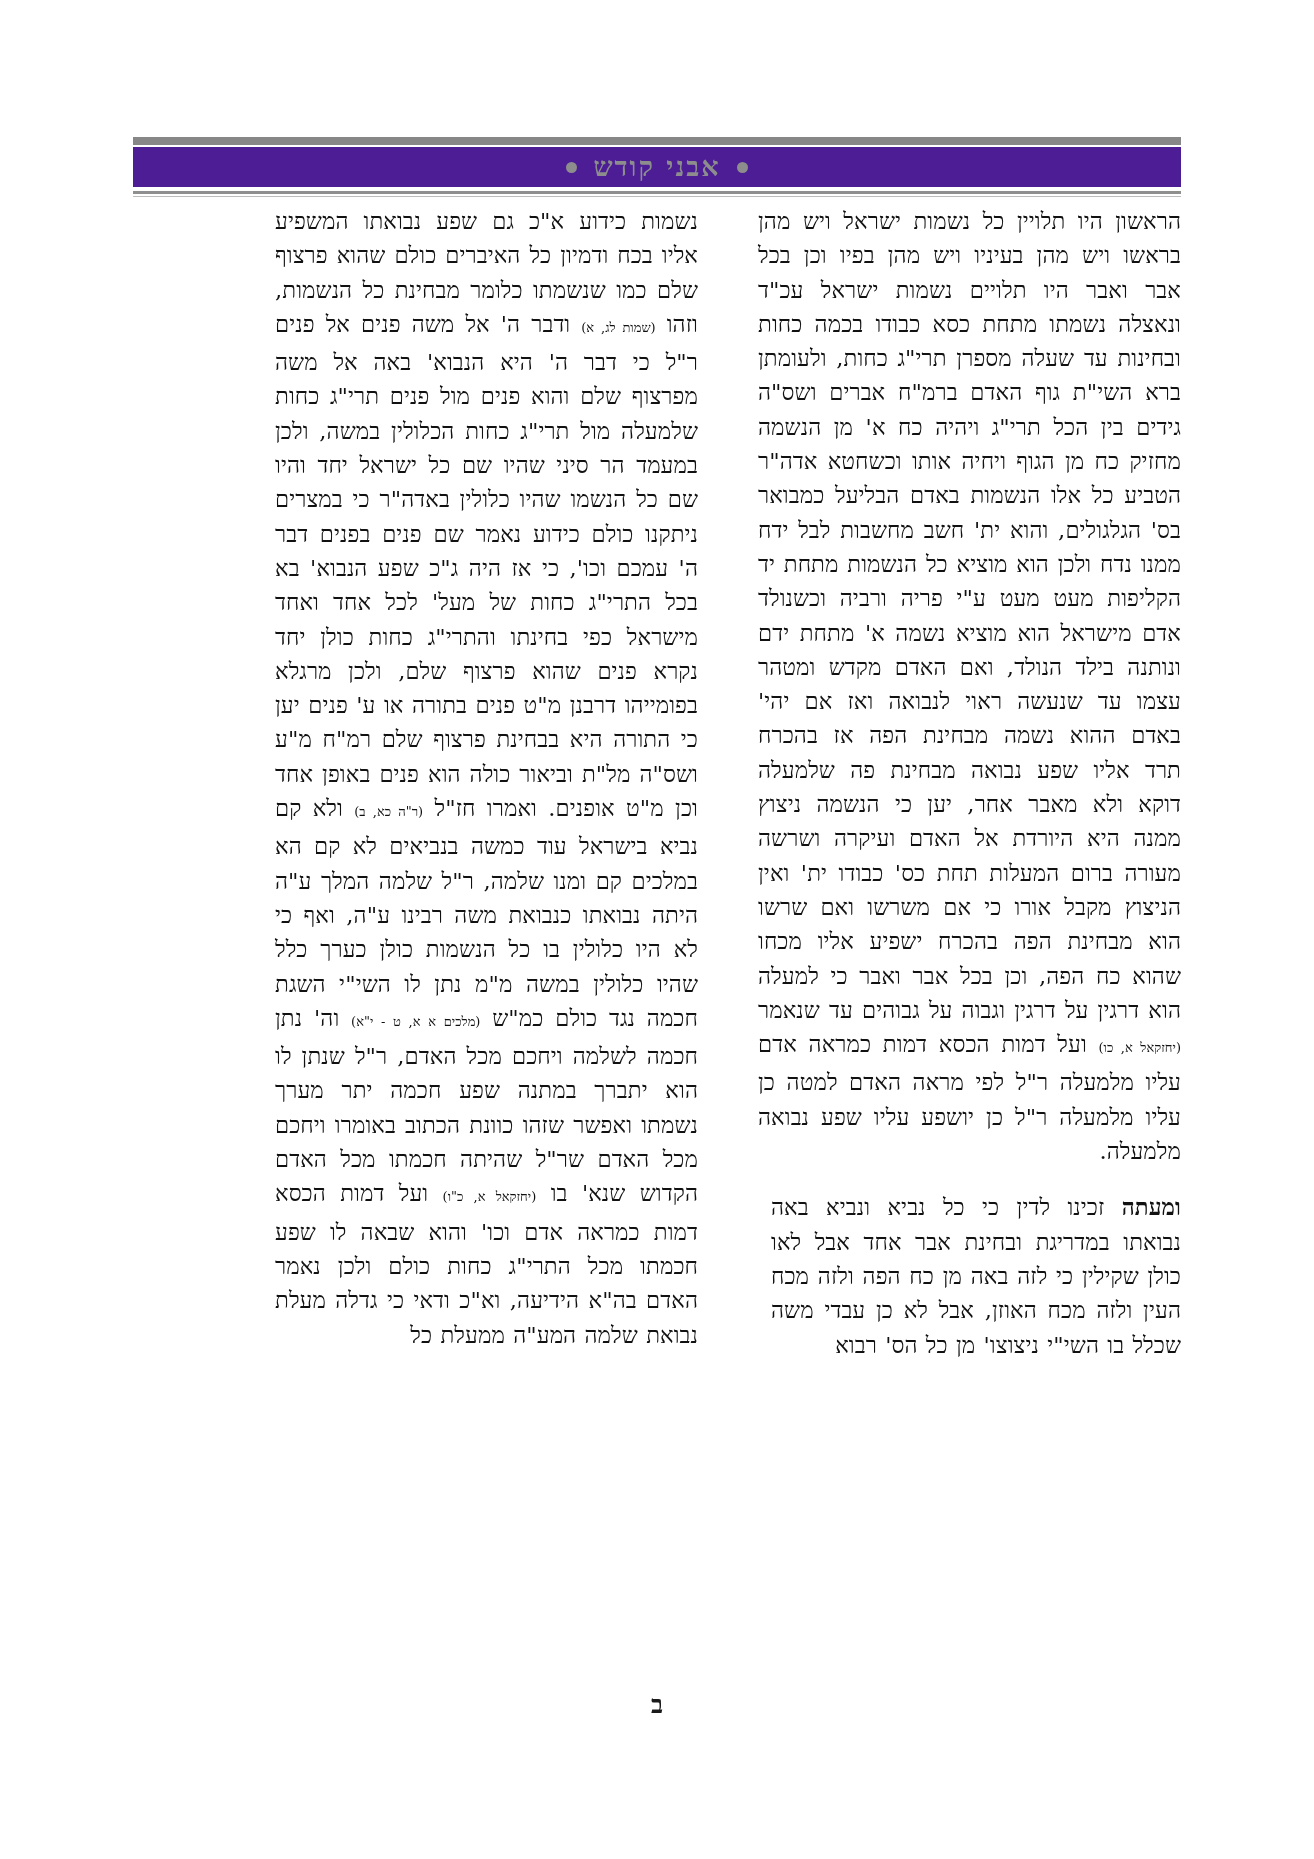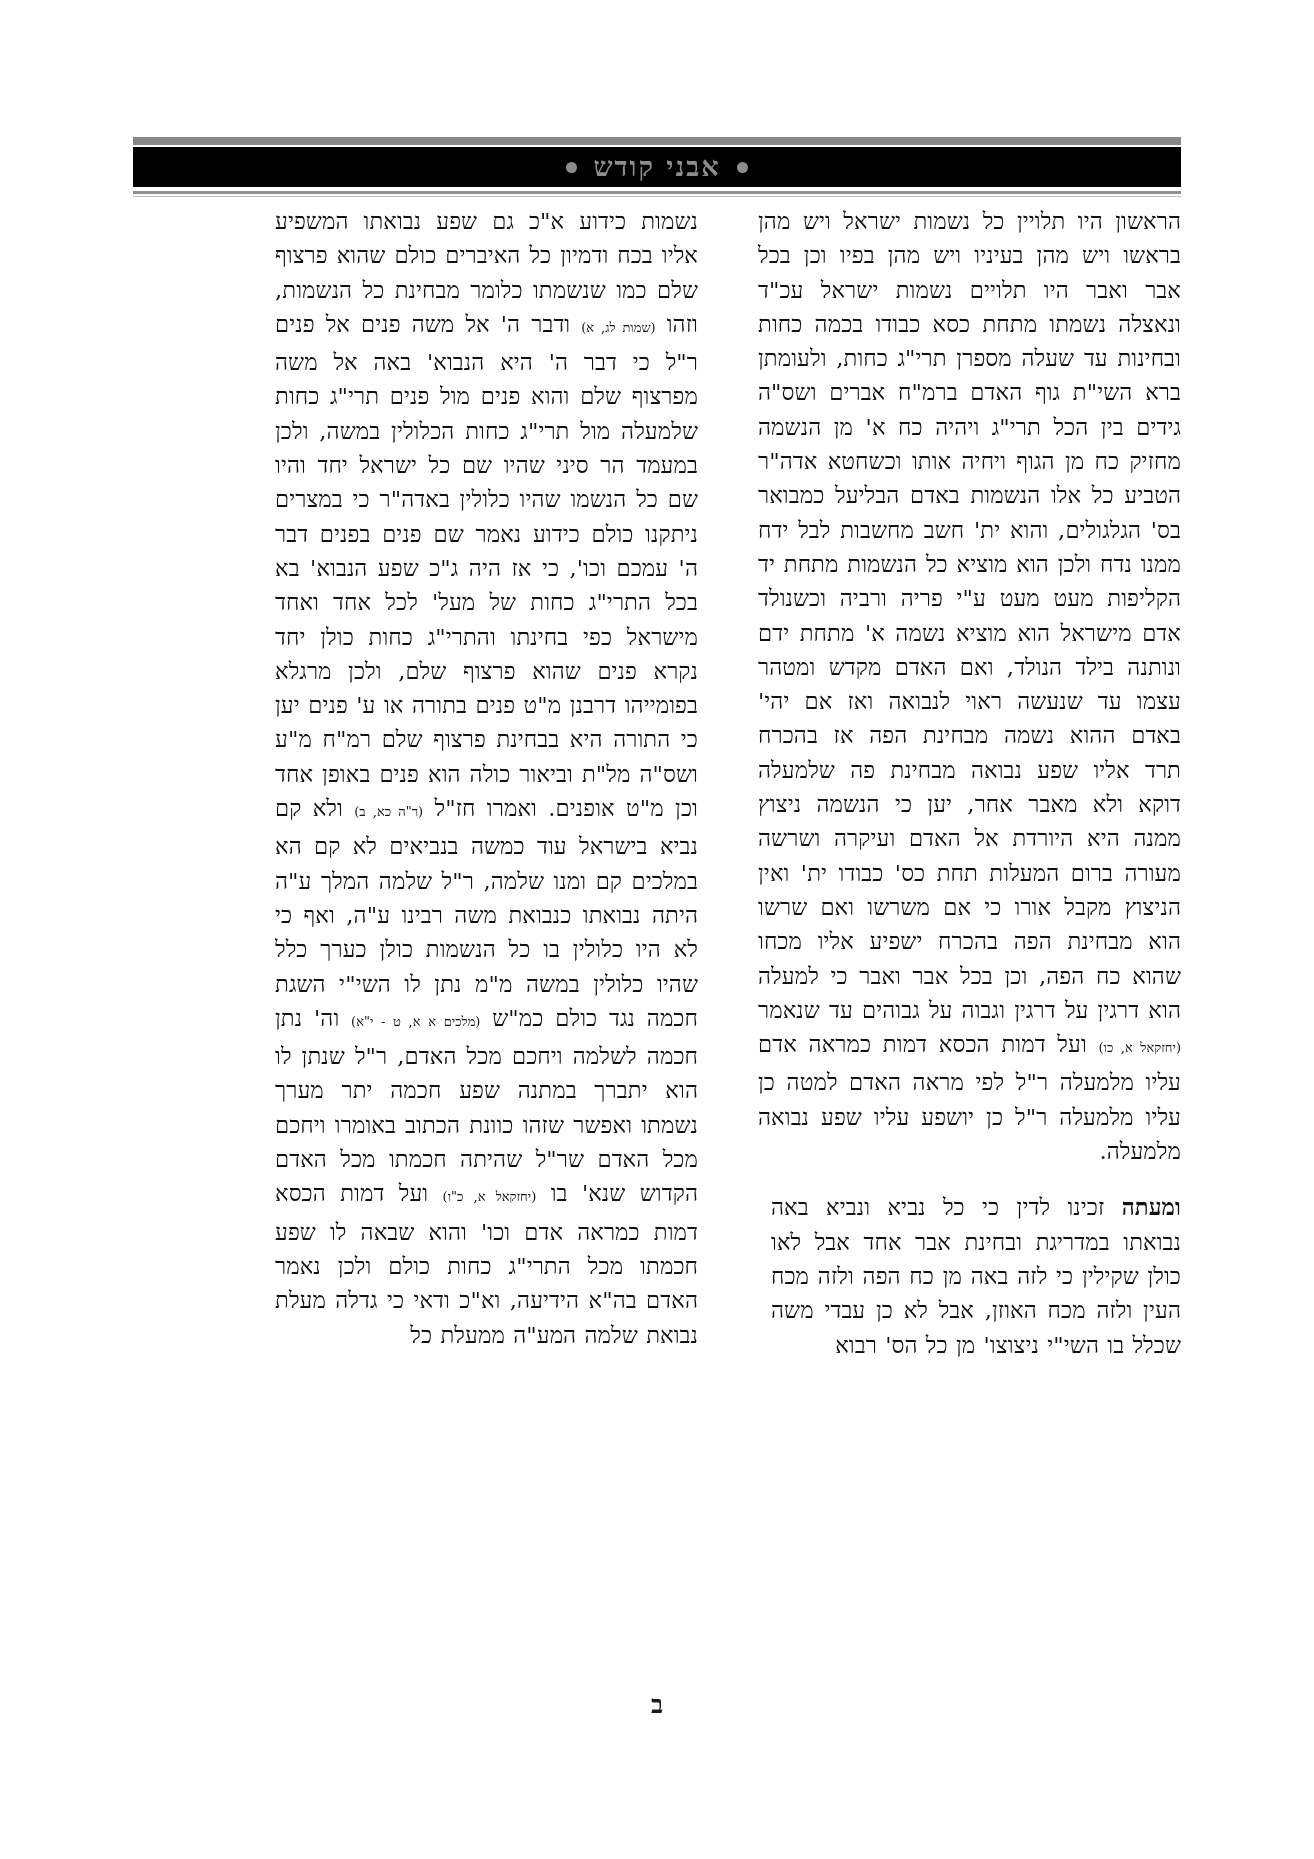--- a/index.html
+++ b/index.html
@@ -31,21 +31,21 @@
     width: 1048px;
     height: 8px;
     background: #878787;
   }
   .header-plate {
     position: absolute;
     top: 147px;
     right: 133px;
     width: 1048px;
     height: 40px;
-    background: #000000;
+    background: #4c1d95;
     display: flex;
     align-items: center;
     justify-content: center;
   }
   .header-title {
     display: flex;
     align-items: center;
     justify-content: center;
     gap: 16px;
     font-family: "DejaVu Serif", "Liberation Serif", serif;

